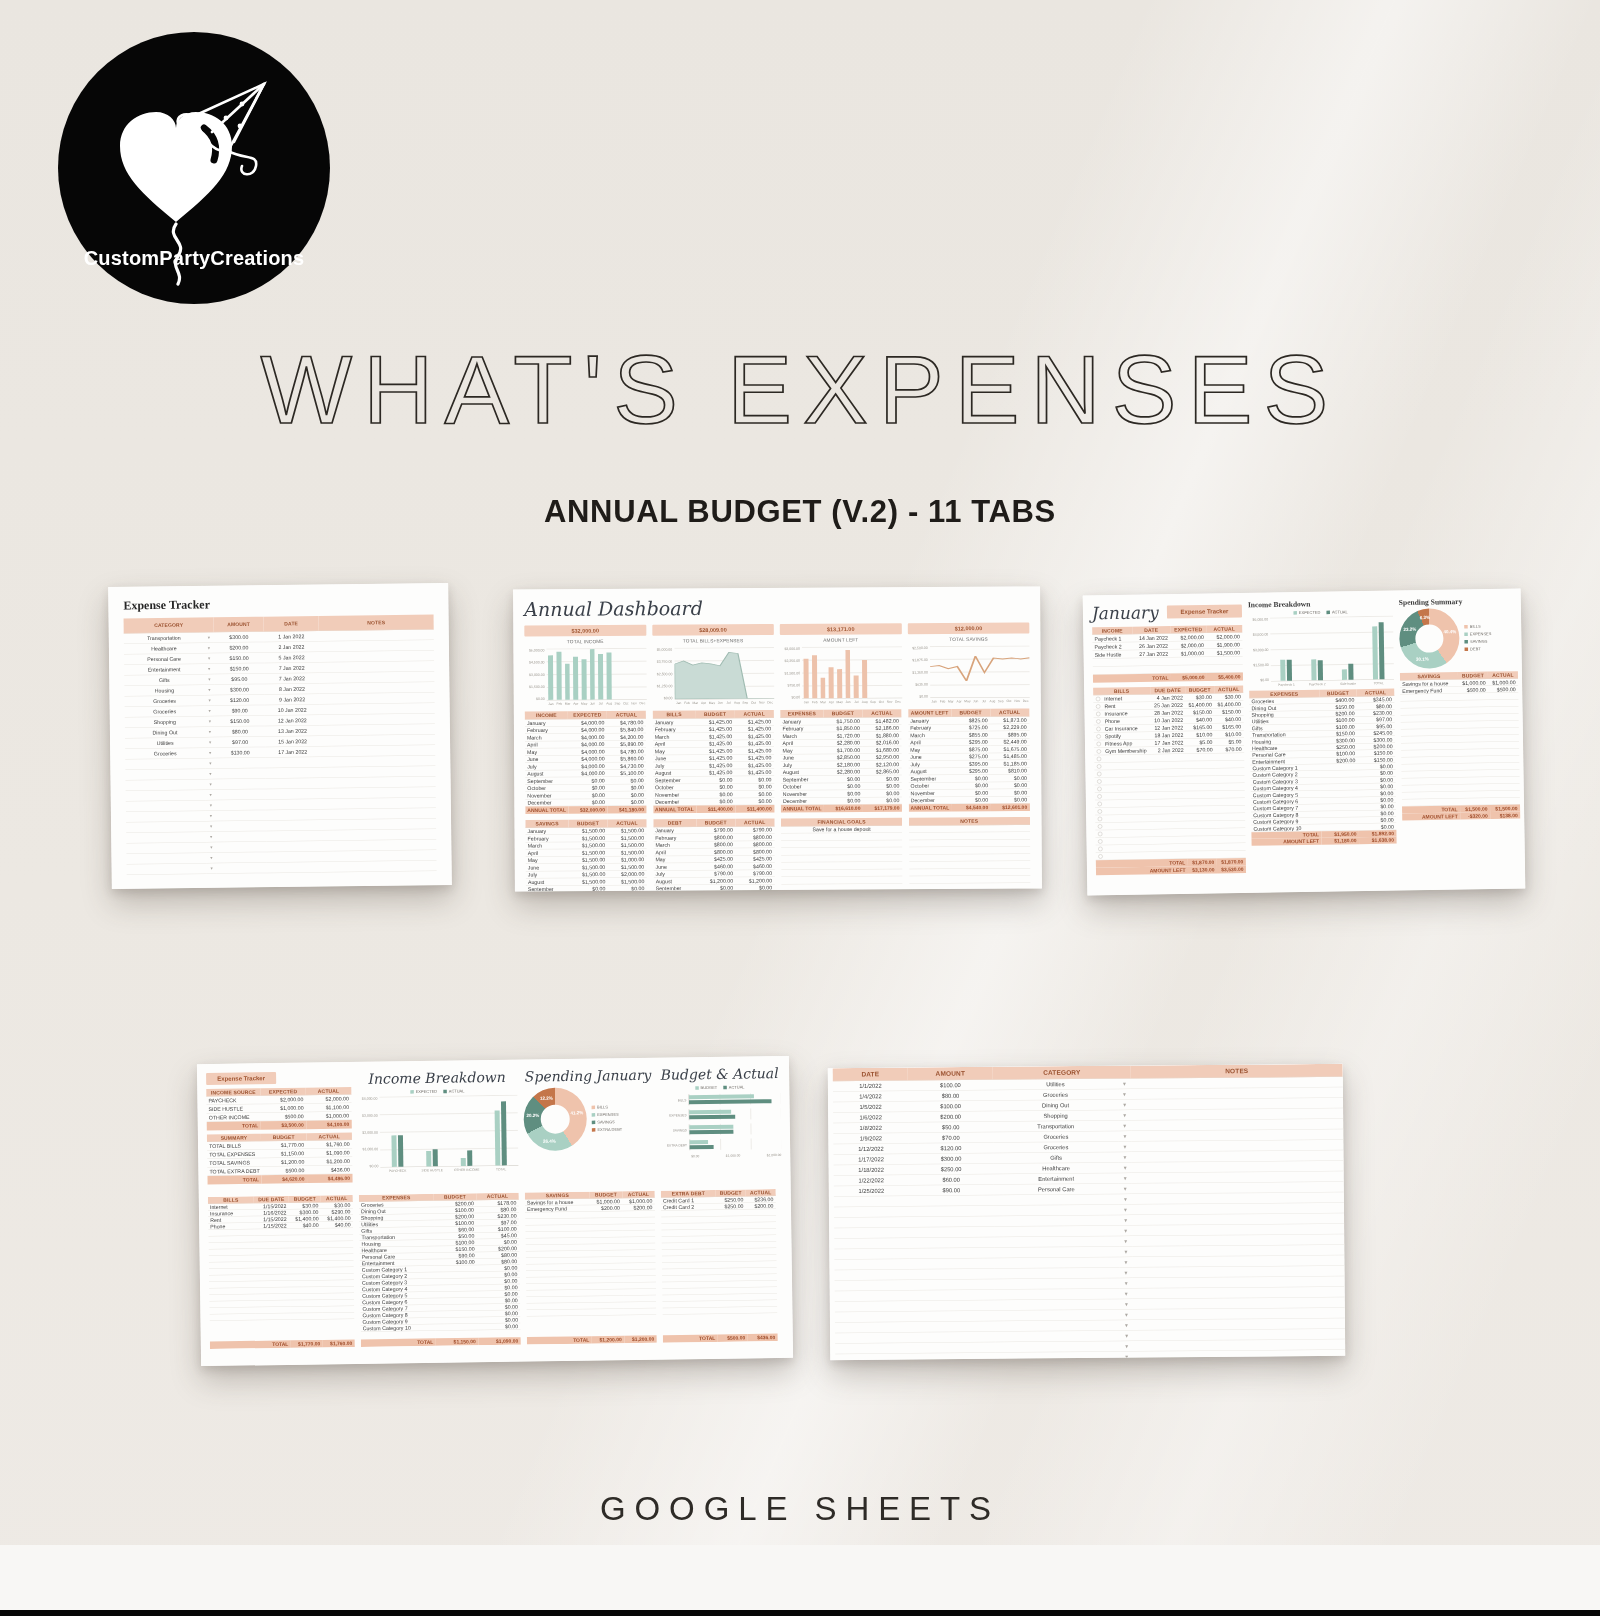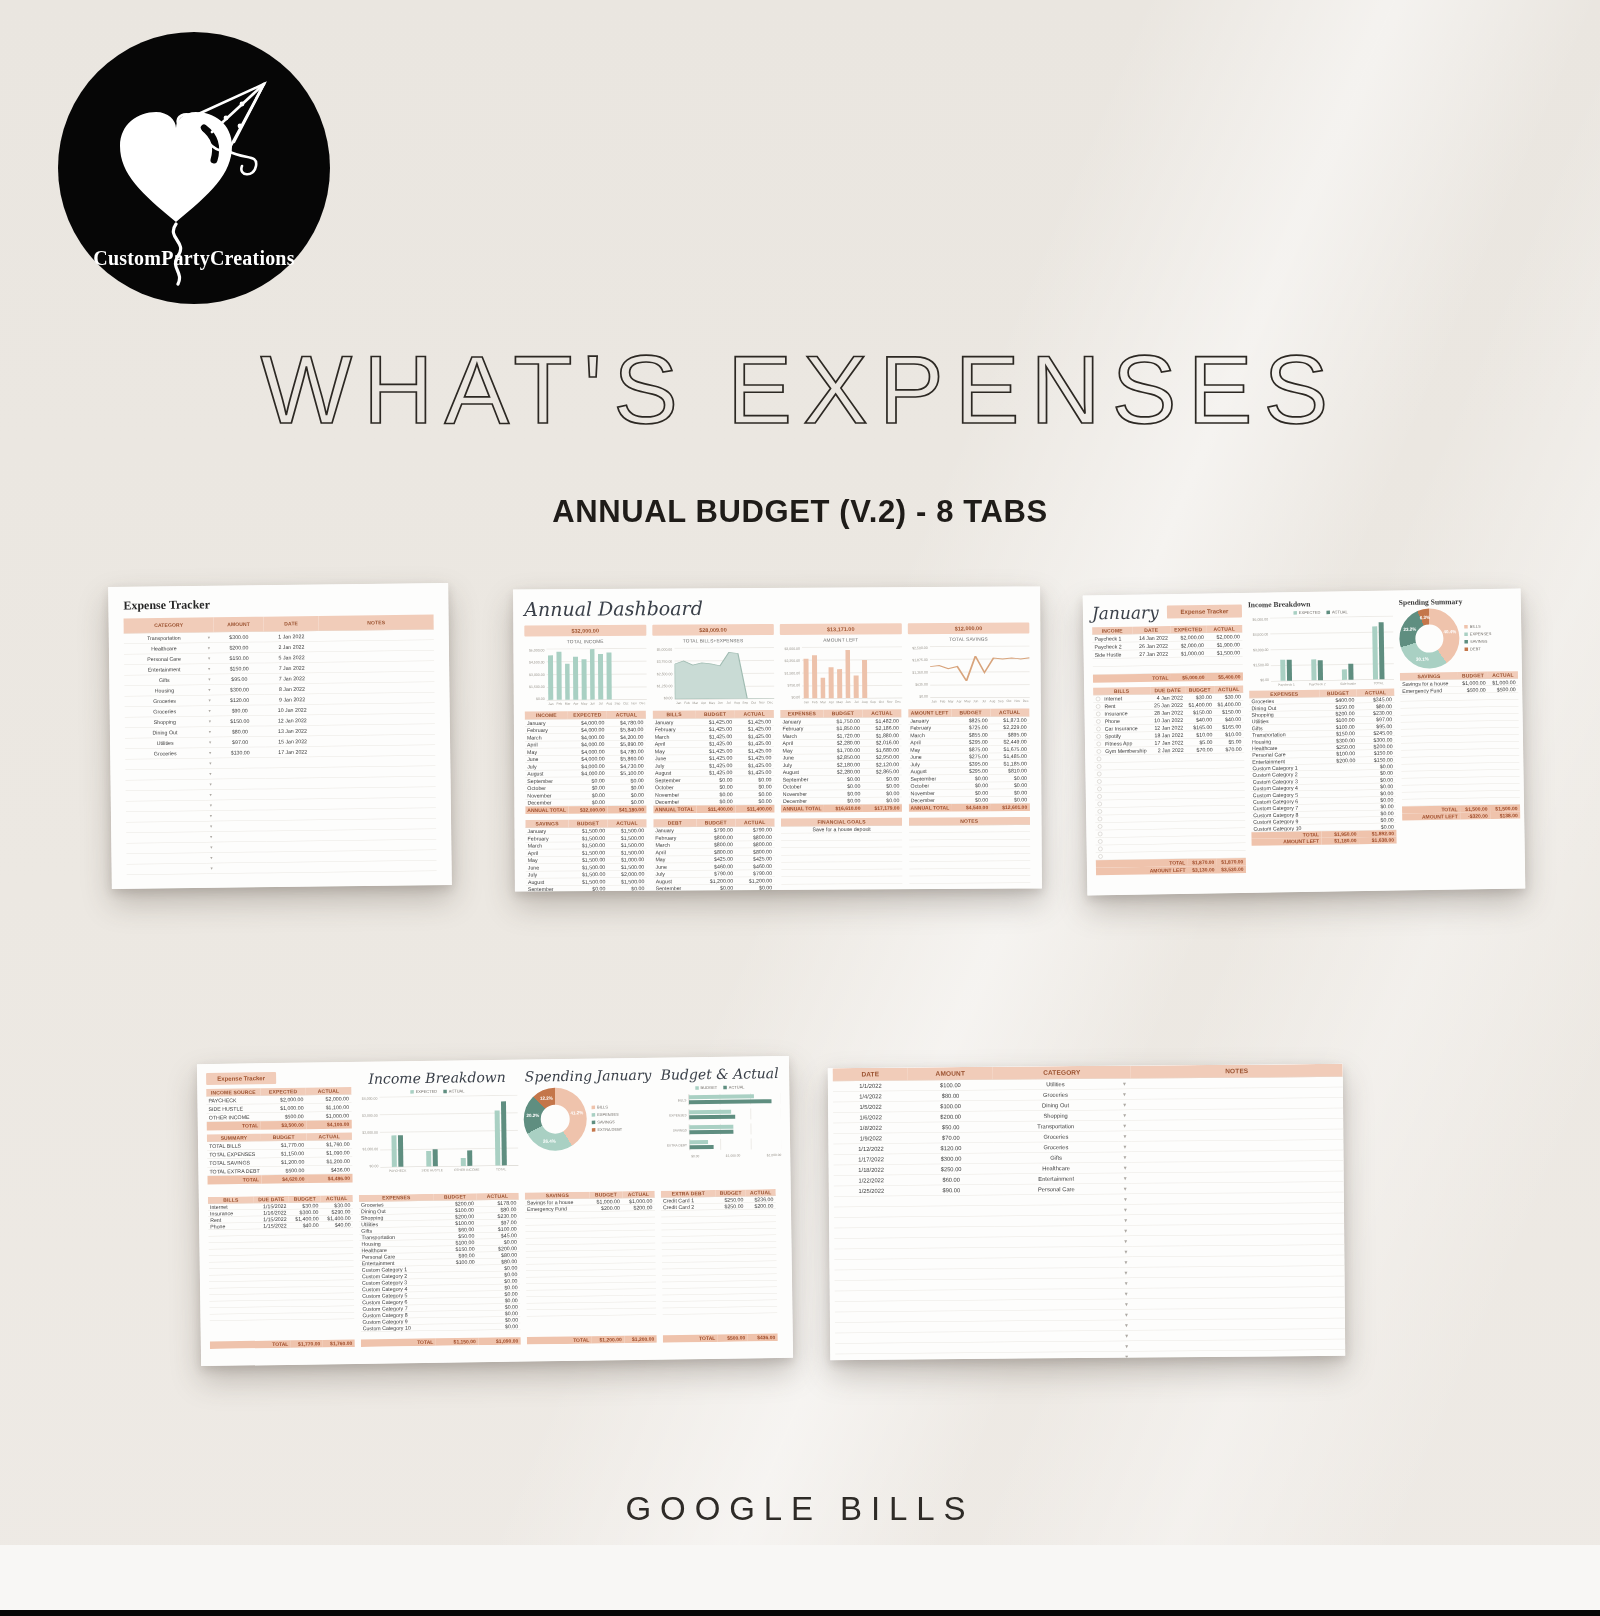--- a/index.html
+++ b/index.html
@@ -5,21 +5,21 @@
 *{margin:0;padding:0;box-sizing:border-box;}
 body{font-family:"Liberation Sans",sans-serif;background:#d8d4ce;}
 .page{position:relative;width:1600px;height:1616px;overflow:hidden;
  background:
   linear-gradient(113deg, rgba(255,255,255,0) 50%, rgba(255,255,255,.5) 61%, rgba(255,255,255,0) 70%),
   linear-gradient(113deg, rgba(255,255,255,0) 71%, rgba(255,255,255,.34) 80%, rgba(255,255,255,0) 90%),
   linear-gradient(180deg,#eae6e0 0%,#ece8e2 55%,#eeeae5 100%);}
 .logo{position:absolute;left:58px;top:32px;width:272px;height:272px;border-radius:50%;background:#060606;}
 .logo svg{position:absolute;inset:0;}
 .brand{position:absolute;left:0;right:0;bottom:34px;text-align:center;color:#fff;
- font-family:Liberation Serif, serif;font-weight:bold;font-size:20px;letter-spacing:.2px;}
+ font-family:Liberation Sans, sans-serif;font-weight:bold;font-size:20px;letter-spacing:.2px;}
 .big-title{position:absolute;top:334px;left:0;width:100%;text-align:center;font-size:97px;
  letter-spacing:.115em;color:#2c2823;white-space:nowrap;}
 @supports (-webkit-text-stroke: 1.7px #2c2823){.big-title{color:transparent;-webkit-text-stroke:1.7px #2c2823;}}
 .sec-head{position:absolute;left:0;width:100%;text-align:center;font-weight:bold;font-size:31px;
  letter-spacing:.02em;color:#1f1c19;}
 #head-annual{top:494px;}
 #head-paycheck{top:956px;}
 .footer-text{position:absolute;top:1490px;left:0;width:100%;text-align:center;font-size:33px;
  letter-spacing:.27em;color:#2e2b27;}
 .band{position:absolute;left:0;top:1545px;width:100%;height:65px;background:#f8f7f5;}
@@ -105,21 +105,21 @@
       <g fill="#ffffff">
         <circle cx="184" cy="72" r="2.4"></circle>
           <circle cx="168" cy="86" r="2.4"></circle>
           <circle cx="182" cy="94" r="2.4"></circle>
       </g>
     </svg>
     <div class="brand">CustomPartyCreations</div>
   </div>
 
   <div class="big-title">WHAT'S EXPENSES</div>
-  <div class="sec-head" id="head-annual">ANNUAL BUDGET (V.2) - 8 TABS</div>
+  <div class="sec-head" id="head-annual">ANNUAL BUDGET (V.2) - 11 TABS</div>
 
   <div class="sheet" id="s1">
       <div class="inner" style="width: 680px; height: 604px; padding: 24px 30px;">
         <div class="s1title">Expense Tracker</div>
         <div class="mt" style="grid-template-columns: 160px 20px 100px 110px 230px; grid-auto-rows: 21px; grid-template-rows: 30px;">
           <div class="th" style="grid-column: span 2;">CATEGORY</div>
           <div class="th">AMOUNT</div>
           <div class="th">DATE</div>
           <div class="th">NOTES</div>
           <div class="td">Transportation</div>
@@ -1755,16 +1755,16 @@
           <div class="td"></div>
           <div class="td"></div>
           <div class="td"></div>
           <div class="td"></div>
           <div class="td dd">▾</div>
           <div class="td"></div>
         </div>
       </div>
     </div>
 
-  <div class="footer-text">GOOGLE BILLS</div>
+  <div class="footer-text">GOOGLE SHEETS</div>
   <div class="band"></div>
   <div class="bbar"></div>
 </div>
 
 </body></html>

